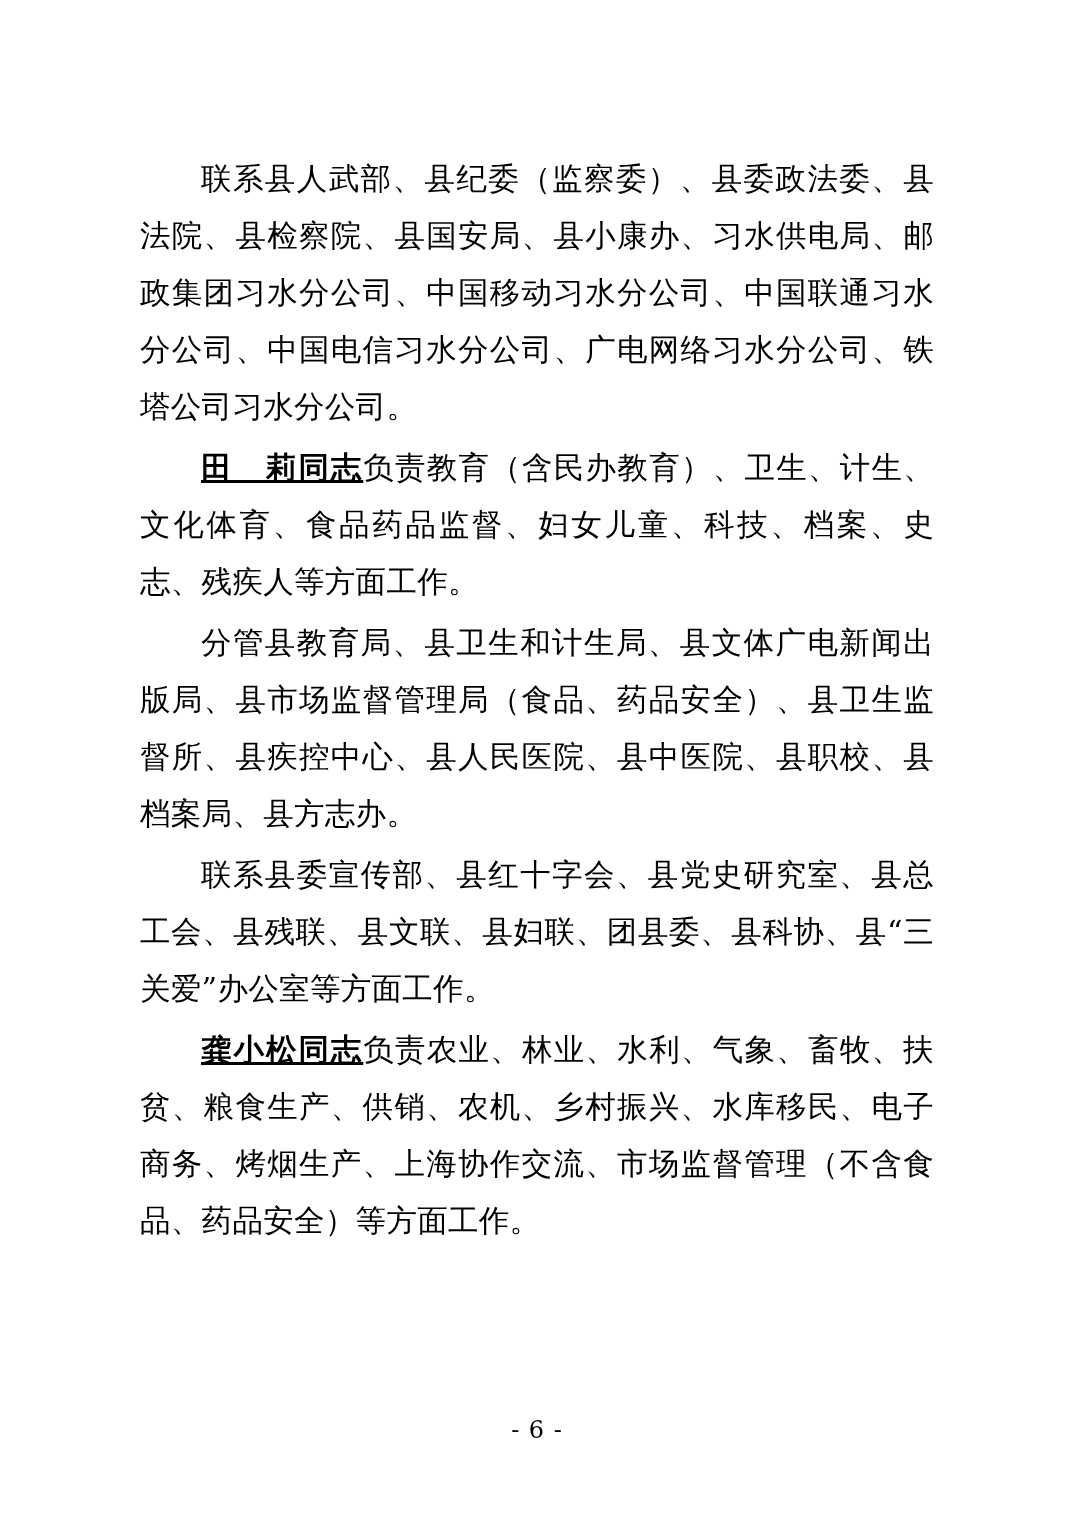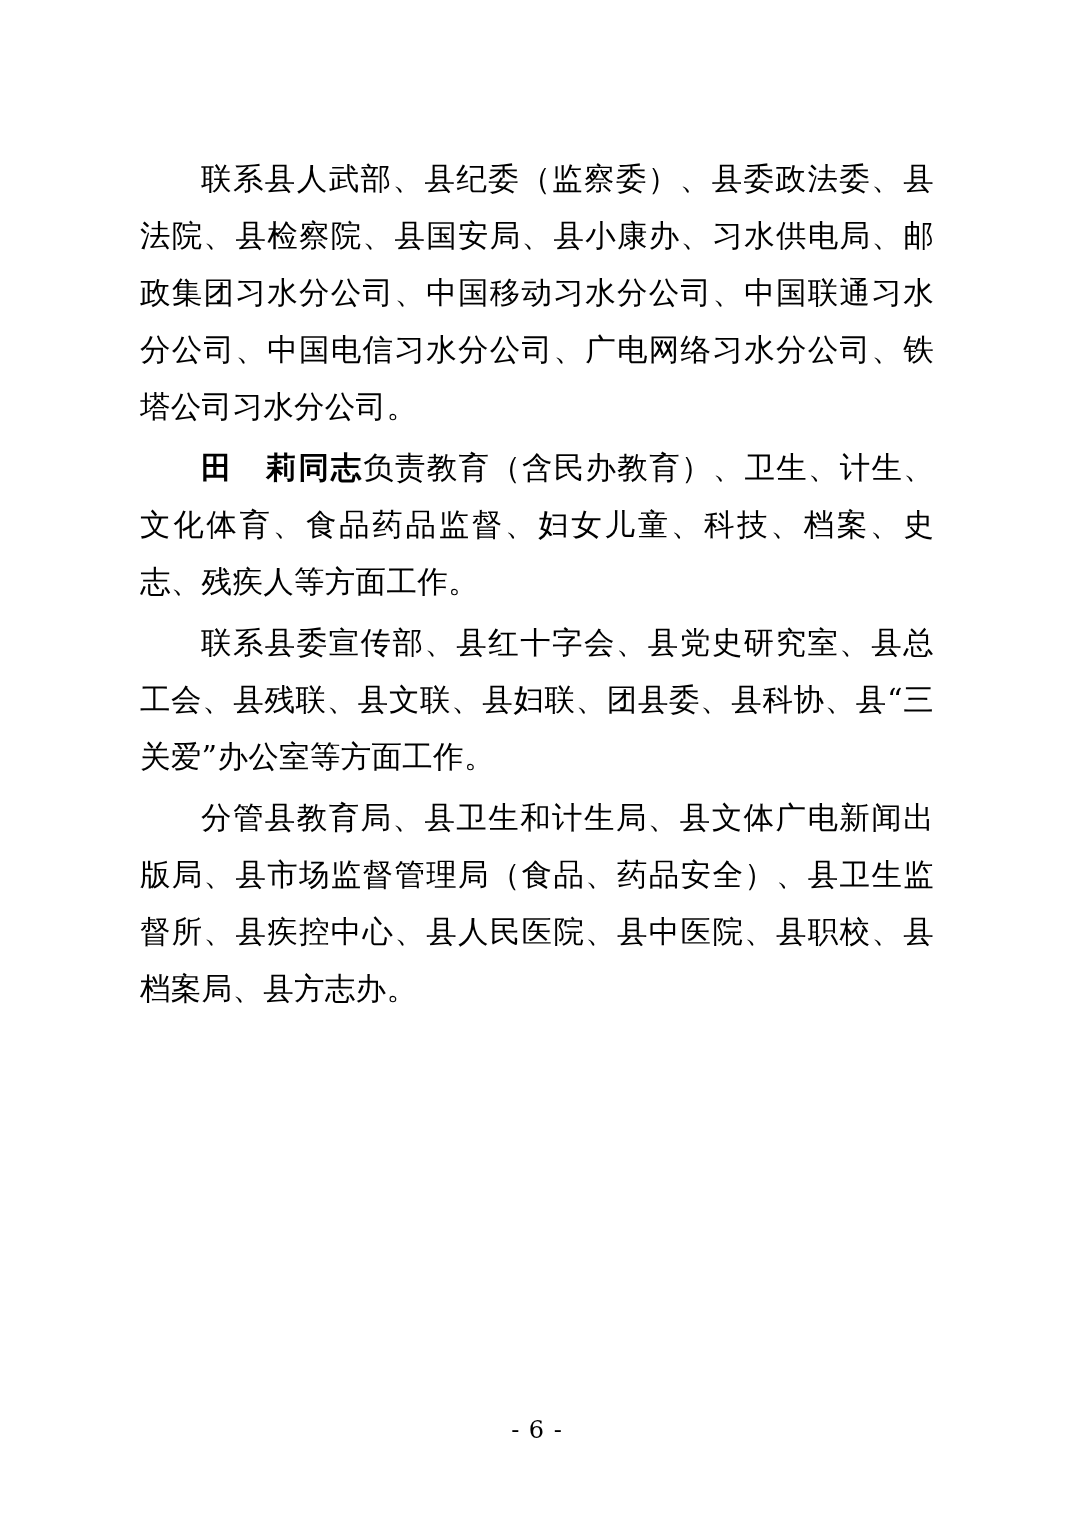--- a/index.html
+++ b/index.html
@@ -32,20 +32,21 @@
     text-align: justify;
     text-justify: inter-ideograph;
     letter-spacing: 0.3px;
     text-indent: 61px;
     font-family: "DejaVu Serif", "Liberation Serif", serif;
   }
   p.para .name {
     font-weight: bold;
     font-family: "DejaVu Sans", "Liberation Sans", sans-serif;
     letter-spacing: 1px;
+    text-decoration: underline;
   }
   .footer {
     position: absolute;
     left: 0;
     right: 0;
     bottom: 76px;
     text-align: center;
     font-size: 24px;
     font-family: "DejaVu Serif", "Liberation Serif", serif;
     color: #000000;
@@ -60,25 +61,28 @@
 
     <p class="para">
       <span class="name"></span><span>联系县人武部、县纪委（监察委）、县委政法委、县法院、县检察院、县国安局、县小康办、习水供电局、邮政集团习水分公司、中国移动习水分公司、中国联通习水分公司、中国电信习水分公司、广电网络习水分公司、铁塔公司习水分公司。</span>
     </p>
 
     <p class="para">
       <span class="name">田　莉同志</span><span>负责教育（含民办教育）、卫生、计生、文化体育、食品药品监督、妇女儿童、科技、档案、史志、残疾人等方面工作。</span>
     </p>
 
     <p class="para">
+      <span class="name"></span><span>分管县教育局、县卫生和计生局、县文体广电新闻出版局、县市场监督管理局（食品、药品安全）、县卫生监督所、县疾控中心、县人民医院、县中医院、县职校、县档案局、县方志办。</span>
+    </p>
+
+    <p class="para">
       <span class="name"></span><span>联系县委宣传部、县红十字会、县党史研究室、县总工会、县残联、县文联、县妇联、团县委、县科协、县“三关爱”办公室等方面工作。</span>
     </p>
 
     <p class="para">
-      <span class="name"></span><span>分管县教育局、县卫生和计生局、县文体广电新闻出版局、县市场监督管理局（食品、药品安全）、县卫生监督所、县疾控中心、县人民医院、县中医院、县职校、县档案局、县方志办。</span>
+      <span class="name">龚小松同志</span><span>负责农业、林业、水利、气象、畜牧、扶贫、粮食生产、供销、农机、乡村振兴、水库移民、电子商务、烤烟生产、上海协作交流、市场监督管理（不含食品、药品安全）等方面工作。</span>
     </p>
-
 
 
   </div>
 
   <div class="footer">- 6 -</div>
 </div>
 
 </body></html>

